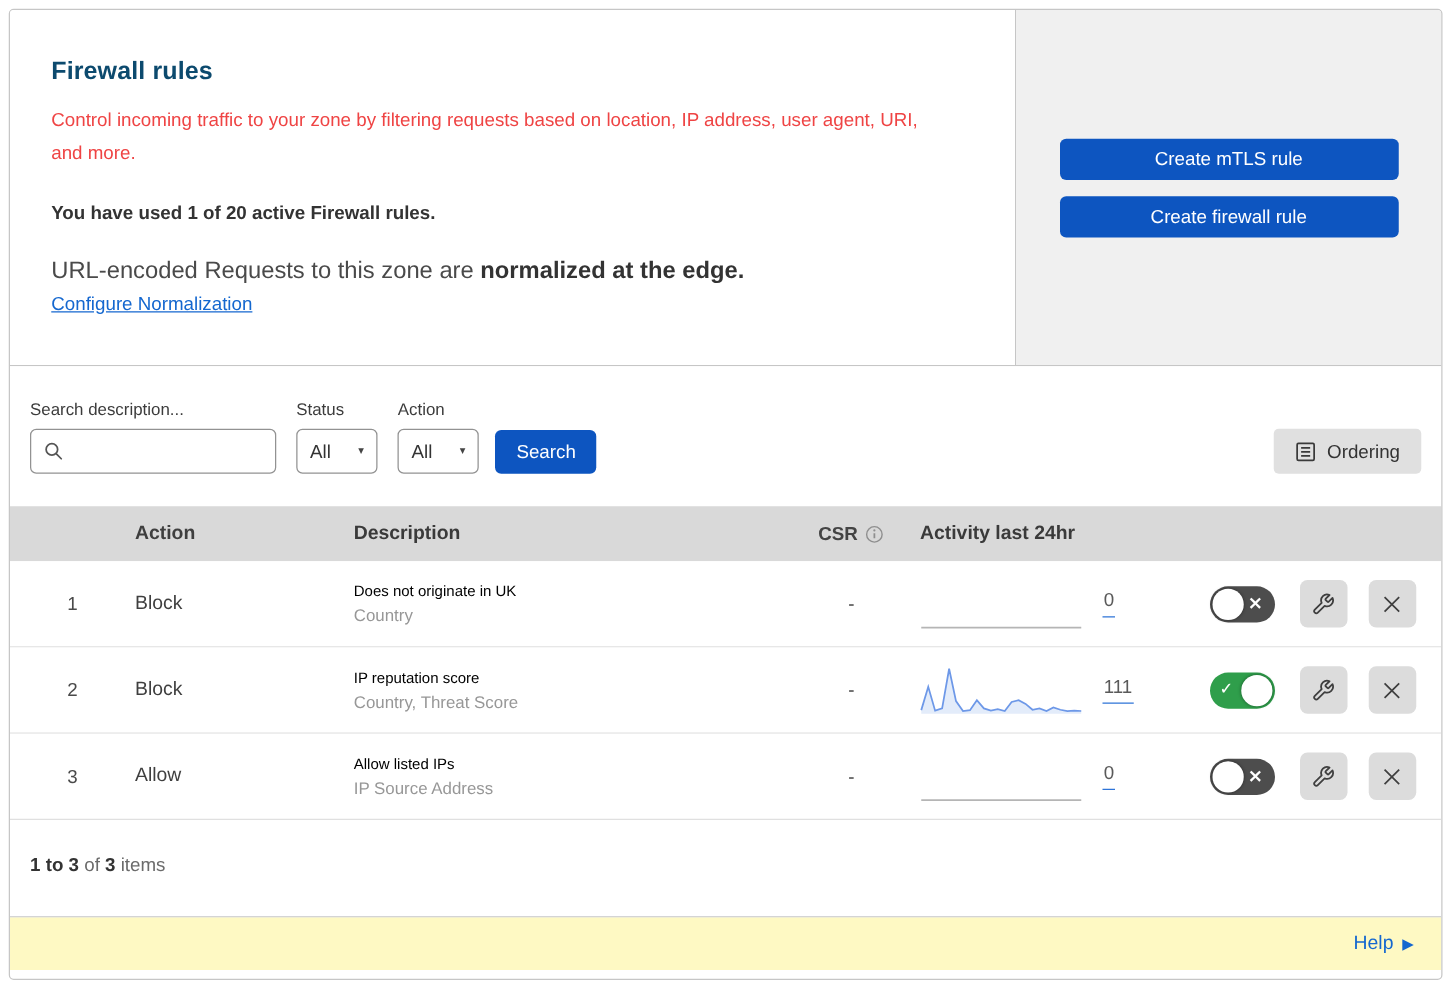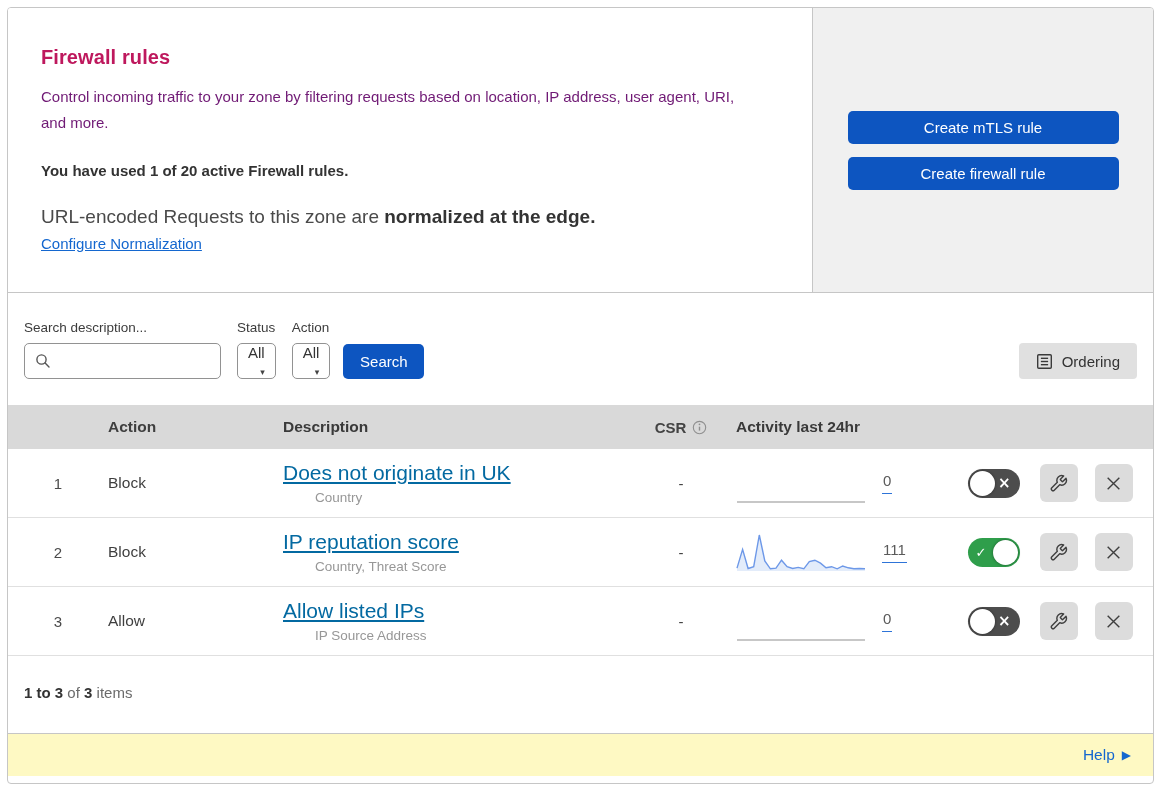--- a/index.html
+++ b/index.html
@@ -11,57 +11,57 @@
   }
   .outer {
     position:absolute; left:7px; top:7px; width:1147px; height:777px;
     border:1px solid var(--card_border,#c6c6c6); border-radius:4px;
     background:#fff; overflow:hidden;
   }
 
   
   .top-section { display:flex; height:285px; border-bottom:1px solid var(--card_border,#c6c6c6); }
   .intro { width:805px; border-right:1px solid var(--card_border,#c6c6c6); background:#fff; padding:28px 60px 0 33px; }
-  .intro h1 { font-size:20px; font-weight:700; color:#be185d; margin:10px 0 15px; letter-spacing:.1px; }
-  .intro .desc { font-size:15px; color:#701a75; line-height:1.75; margin:0 0 25px; max-width:730px; }
+  .intro h1 { font-size:20px; font-weight:700; color:#0c4a6e; margin:10px 0 15px; letter-spacing:.1px; }
+  .intro .desc { font-size:15px; color:#ef4444; line-height:1.75; margin:0 0 25px; max-width:730px; }
   .intro .usage { font-size:15px; font-weight:700; color:#333; margin:0 0 27px; }
   .intro .norm { font-size:19px; color:#4a4a4a; margin:0 0 7px; }
   .intro .norm b { color:#333; }
   .intro a.cfg-link { font-size:15px; color:var(--link,#1467cf); text-decoration:underline; cursor:pointer; }
 
   .actions-panel { flex:1; background:var(--panel_bg,#f0f0f0); display:flex; flex-direction:column; align-items:center; justify-content:center; gap:13px; }
   .btn-primary {
     width:271px; height:33px; background:var(--primary_button,#0d55c0); color:#fff;
     font-size:15px; font-family:inherit; border:none; border-radius:5px; cursor:pointer;
     display:flex; align-items:center; justify-content:center;
   }
 
   
   .filter-bar { display:flex; align-items:flex-end; padding:27px 16px 26px 16px; background:#fff; }
   .fgroup { display:flex; flex-direction:column; margin-right:16px; }
   .flabel { font-size:13.5px; color:#3c3c3c; margin-bottom:8px; }
   .search-box { width:197px; height:36px; border:1px solid #929292; border-radius:5px; display:flex; align-items:center; padding:0 10px; background:#fff; }
   .search-box input { border:none; outline:none; flex:1; font-size:14px; font-family:inherit; margin-left:8px; min-width:0; background:transparent; }
-  .select { height:36px; border:1px solid #929292; border-radius:5px; padding:0 10px; display:flex; align-items:flex-end; gap:6px; font-size:15px; color:#333; background:#fff; cursor:pointer;flex-direction:column; }
+  .select { height:36px; border:1px solid #929292; border-radius:5px; padding:0 10px; display:flex; align-items:center; gap:22px; font-size:15px; color:#333; background:#fff; cursor:pointer; }
   .select .caret { font-family:"DejaVu Sans", sans-serif; font-size:9px; color:#444; }
   .btn-search { width:81px; height:35px; margin-left:-3px; background:var(--primary_button,#0d55c0); color:#fff; border:none; border-radius:5px; font-size:15px; font-family:inherit; cursor:pointer; }
   .btn-ordering { margin-left:auto; height:36px; padding:0 17px; background:#e0e0e0; border:none; border-radius:4px; display:flex; align-items:center; gap:9px; font-size:15px; color:#333; font-family:inherit; cursor:pointer; }
 
   
   .thead { display:flex; align-items:center; height:44px; background:var(--header_bg,#d9d9d9); font-size:15.5px; font-weight:700; color:#3a3a3a; padding-right:12px; }
   .trow { display:flex; align-items:center; height:69px; background:#fff; border-bottom:1px solid #e0e0e0; padding-right:12px; }
   .c-num { flex:0 0 100px; text-align:center; font-size:15px; color:#4a4a4a; }
   .c-action { flex:0 0 175px; font-size:15.5px; color:#3f3f3f; }
   .c-desc { flex:1 1 auto; min-width:0; }
   .c-csr { flex:0 0 90px; display:flex; align-items:center; justify-content:center; gap:6px; font-size:15px; color:#444; }
   .c-activity { flex:0 0 230px; display:flex; align-items:center; gap:16px; padding-left:10px; }
   .c-toggle { flex:0 0 75px; display:flex; justify-content:center; }
   .c-btn { flex:0 0 55px; display:flex; justify-content:center; }
-  .rule-name { font-size:21px; color:#0369a1; margin-bottom:5px;text-decoration:underline; }
-  .rule-fields { font-size:13.5px; color:#979797;margin-left:32px; }
+  .rule-name { font-size:12px; color:#000000; margin-bottom:5px; }
+  .rule-fields { font-size:13.5px; color:#979797; }
   .spark { width:130px; height:44px; display:flex; align-items:flex-end; }
   .count-link { font-size:15px; color:#5a5a5a; border-bottom:1.6px solid #2e74d8; padding:0 1px 4px 1px; cursor:pointer; text-decoration:none; }
 
   .toggle { width:52px; height:29px; border-radius:15px; position:relative; cursor:pointer; }
   .toggle.off { background:var(--toggle_off,#4d4d4d); }
   .toggle.on  { background:var(--toggle_on,#2f9e4b); }
   .knob { position:absolute; top:2px; width:25px; height:25px; border-radius:50%; background:#fff; box-shadow:0 0 3px rgba(0,0,0,.45); }
   .toggle.off .knob { left:2px; }
   .toggle.on  .knob { right:2px; }
   .tsym { position:absolute; top:50%; transform:translateY(-50%); color:#fff; font-family:"DejaVu Sans", sans-serif; display:none; }

